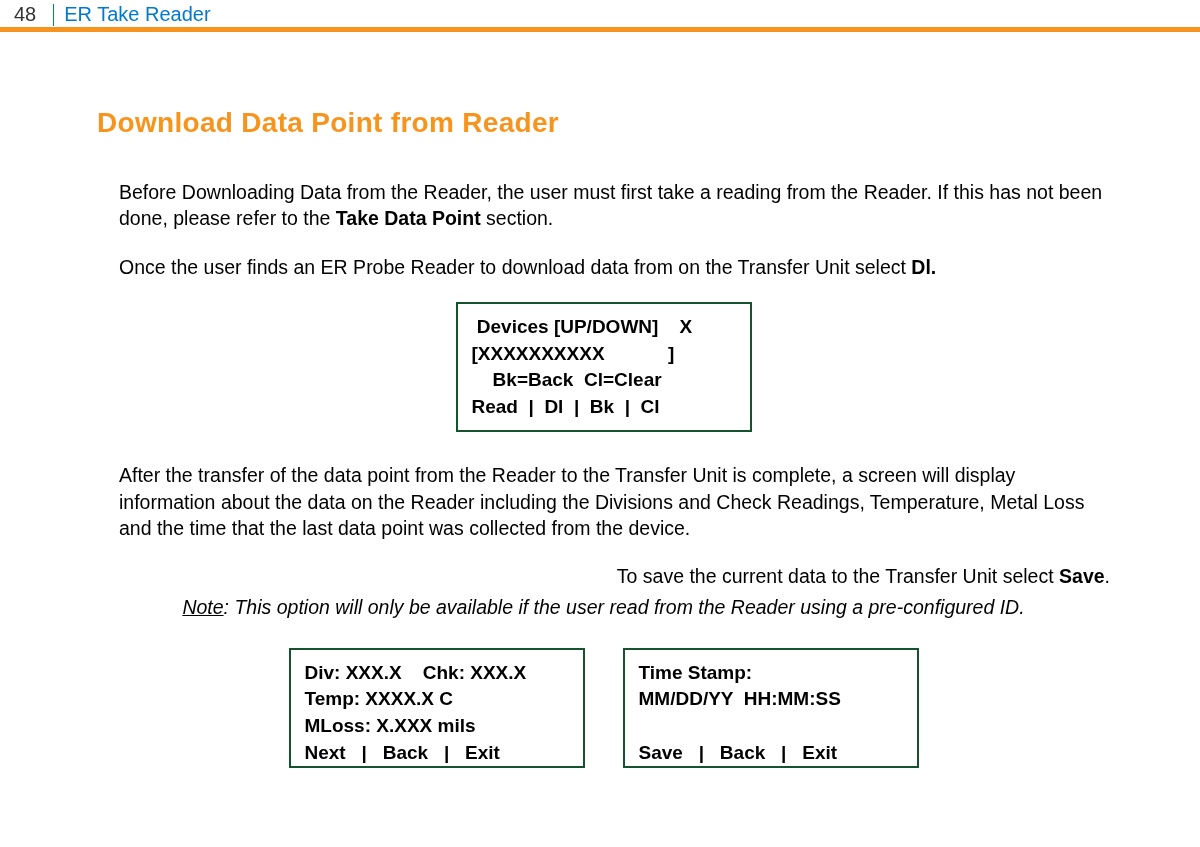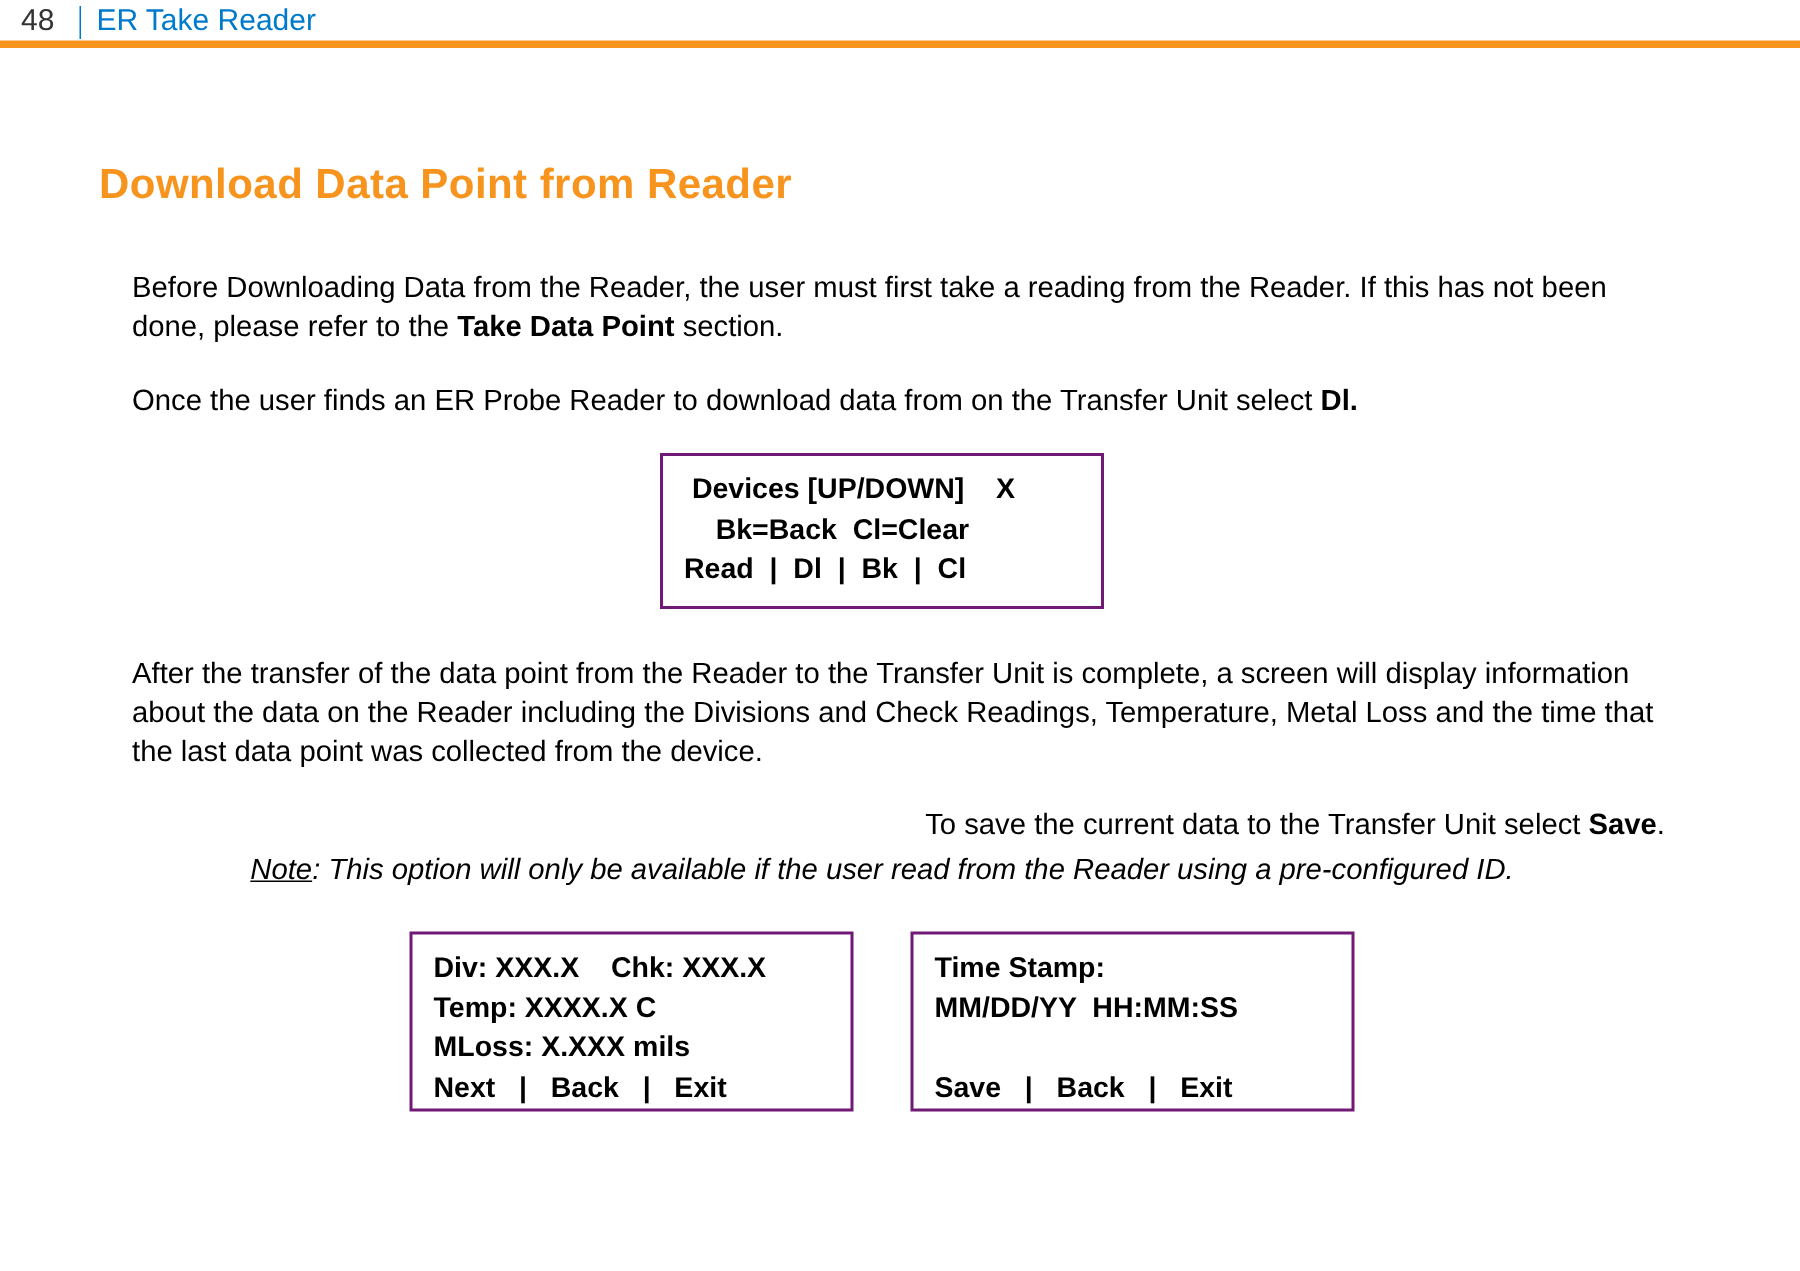--- a/index.html
+++ b/index.html
@@ -31,42 +31,42 @@
       line-height: 1;
       padding-bottom: 2px;
     }
     .header-title {
       font-size: 20px;
       color: #007acc;
       padding-left: 10px;
       font-weight: normal;
     }
     .content {
-      padding: 75px 90px 0 66px;
+      padding: 75px 90px 0 97px;
     }
     .section-title {
       font-size: 28px;
       color: #f7941e;
       font-weight: bold;
       margin-bottom: 40px;
       font-family: Arial, sans-serif;
       letter-spacing: 0.3px;
     }
     .body-text {
       font-size: 19.5px;
       color: #000;
       line-height: 1.35;
       margin-left: 22px;
       margin-bottom: 22px;
     }
     .body-text .bold {
       font-weight: bold;
     }
     .screen-box {
-      border: 2px solid #701a75;
+      border: 2px solid #14532d;
       font-family: Arial, sans-serif;
       font-weight: bold;
       font-size: 19px;
       line-height: 1.4;
       padding: 10px 14px;
       display: inline-block;
       text-align: left;
     }
     .screen-container-center {
       text-align: center;
@@ -123,20 +123,21 @@
     <span>Before Downloading Data from the Reader, the user must first take a reading from the Reader. If this has not been done, please refer to the </span><span class="bold">Take Data Point</span><span> section.</span>
   </p>
 
   <p class="body-text">
     <span>Once the user finds an ER Probe Reader to download data from on the Transfer Unit select </span><span class="bold">Dl.</span>
   </p>
 
   <div class="screen-container-center">
     <div class="screen-box device-screen">
       <div class="screen-line"> Devices [UP/DOWN]    X</div>
+      <div class="screen-line">[XXXXXXXXXX            ]</div>
       <div class="screen-line">    Bk=Back  Cl=Clear</div>
       <div class="screen-line">Read  |  Dl  |  Bk  |  Cl</div>
     </div>
   </div>
 
   <p class="body-text">After the transfer of the data point from the Reader to the Transfer Unit is complete, a screen will display information about the data on the Reader including the Divisions and Check Readings, Temperature, Metal Loss and the time that the last data point was collected from the device.</p>
 
   <p class="center-text">
     <span>To save the current data to the Transfer Unit select </span><span class="bold">Save</span><span>.</span>
   </p>

